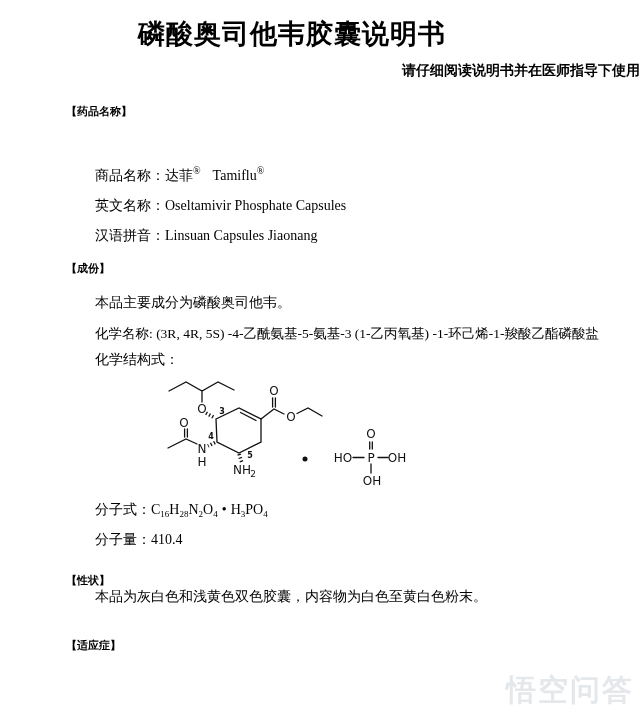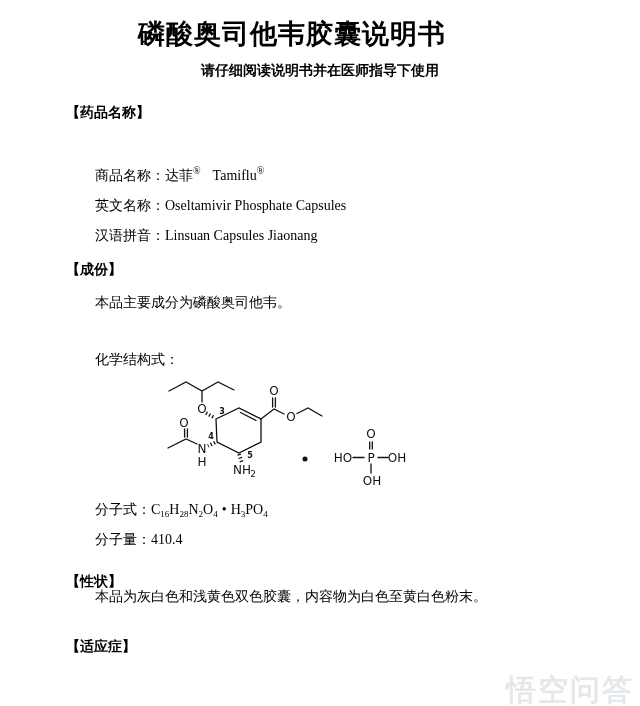--- a/index.html
+++ b/index.html
@@ -1,23 +1,23 @@
 <!DOCTYPE html>
 <html><head>
 <meta charset="utf-8">
 <style>
   html,body{margin:0;padding:0;background:#fff;}
   .page{position:relative;width:640px;height:706px;background:#ffffff;overflow:hidden;
         color:#000;font-family:"Liberation Serif",serif;}
   .title{position:absolute;top:16px;left:0;width:584px;text-align:center;
          font-family:"Liberation Sans",sans-serif;font-weight:bold;font-size:27px;letter-spacing:1px;}
-  .subtitle{position:absolute;top:62px;left:0;width:640px;text-align:center;
+  .subtitle{position:absolute;top:62px;left:0;width:640px;text-align:right;
             font-family:"Liberation Sans",sans-serif;font-weight:bold;font-size:14px;}
   .sec{position:absolute;left:66px;font-family:"Liberation Sans",sans-serif;
-       font-weight:bold;font-size:14px;}
+       font-weight:bold;font-size:11px;}
   .line{position:absolute;left:95px;font-size:14px;white-space:nowrap;}
   .chem-name{font-size:13.5px;}
   .reg{font-size:10px;position:relative;top:-6px;}
   .brand-en{margin-left:12px;}
   .sub{font-size:9px;position:relative;top:3px;}
   .dot{padding:0 4px;}
   svg text{font-family:"DejaVu Sans",sans-serif;font-size:12px;fill:#111;text-anchor:middle;}
   svg text.num{font-size:8px;font-weight:bold;}
   svg text.small{font-size:9px;}
   .bond{stroke:#111;stroke-width:1.3;fill:none;stroke-linecap:round;}
@@ -34,20 +34,21 @@
   <div class="title">磷酸奥司他韦胶囊说明书</div>
   <div class="subtitle">请仔细阅读说明书并在医师指导下使用</div>
 
   <div class="sec" style="top:104px">【药品名称】</div>
   <div class="line" style="top:197px"><span>英文名称：</span><span>Oseltamivir Phosphate Capsules</span></div>
   <div class="line" style="top:167px"><span>商品名称：</span><span>达菲</span><span class="reg">®</span><span class="brand-en">Tamiflu</span><span class="reg">®</span></div>
   <div class="line" style="top:227px"><span>汉语拼音：</span><span>Linsuan Capsules Jiaonang</span></div>
 
   <div class="sec" style="top:261px">【成份】</div>
   <div class="line" style="top:294px">本品主要成分为磷酸奥司他韦。</div>
+  <div class="line chem-name" style="top:325px">化学名称: (3R, 4R, 5S) -4-乙酰氨基-5-氨基-3 (1-乙丙氧基) -1-环己烯-1-羧酸乙酯磷酸盐</div>
   <div class="line" style="top:351px">化学结构式：</div>
 
   <svg style="position:absolute;left:130px;top:372px;width:350px;height:123px" viewBox="130 372 350 123" xmlns="http://www.w3.org/2000/svg">
 
     <path class="bond" d="M169,391 L186,382 L202,391 L218,382 L234,390 M202,391 L202,402"></path>
 
     <text x="202" y="413">O</text>
     <line class="hashbond" x1="206" y1="413" x2="215" y2="418"></line>
 
     <path class="bond" d="M216,419 L239,408 L261,419 L261,442 L239,453 L217,442 Z"></path>

